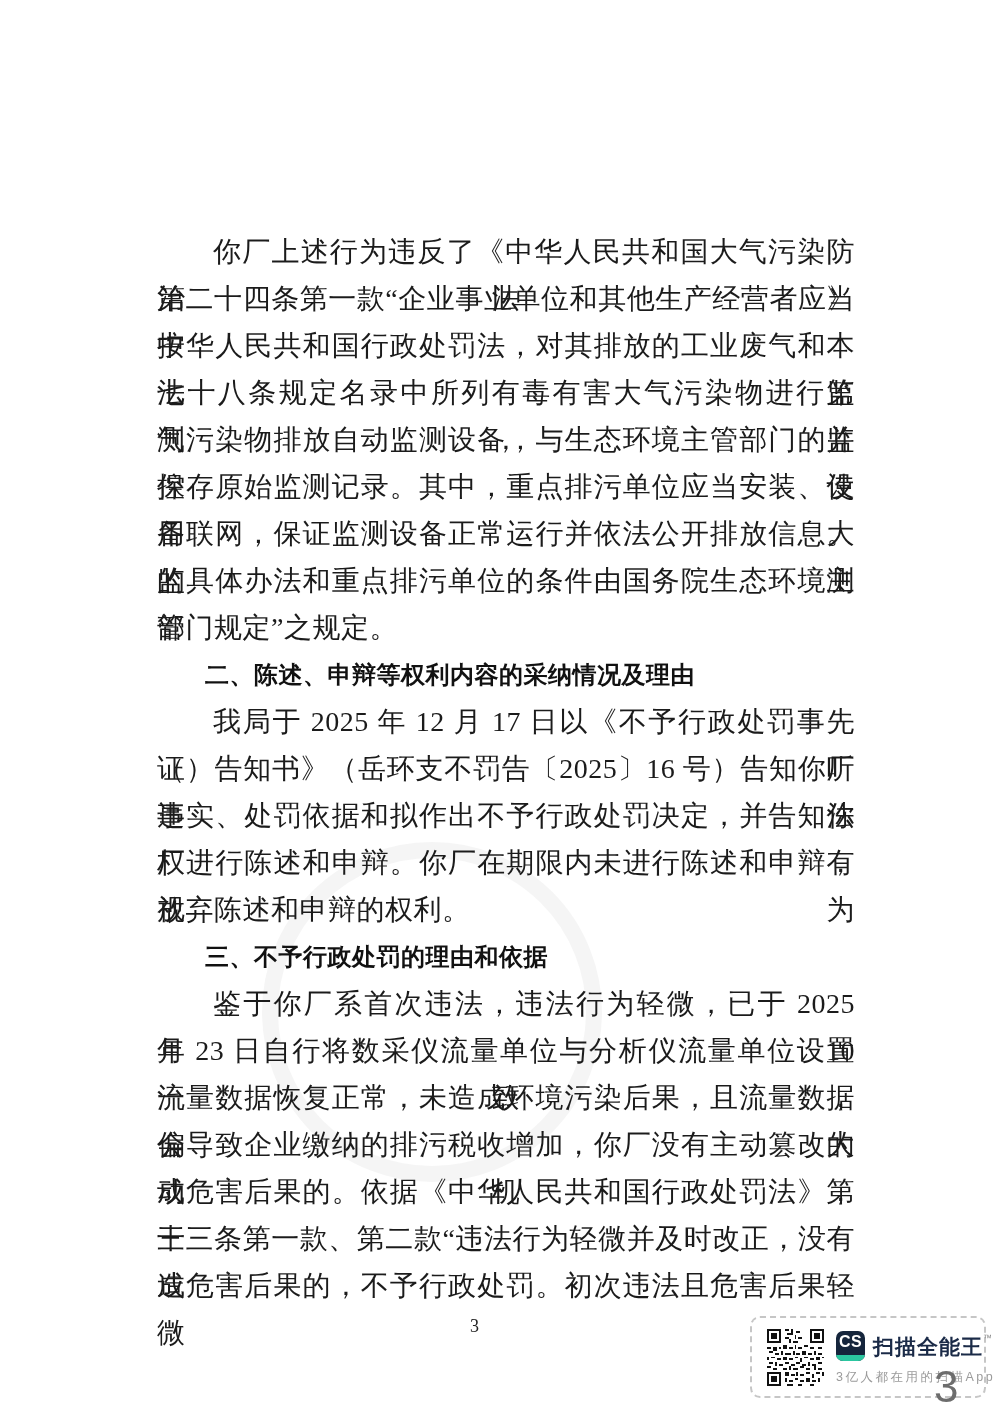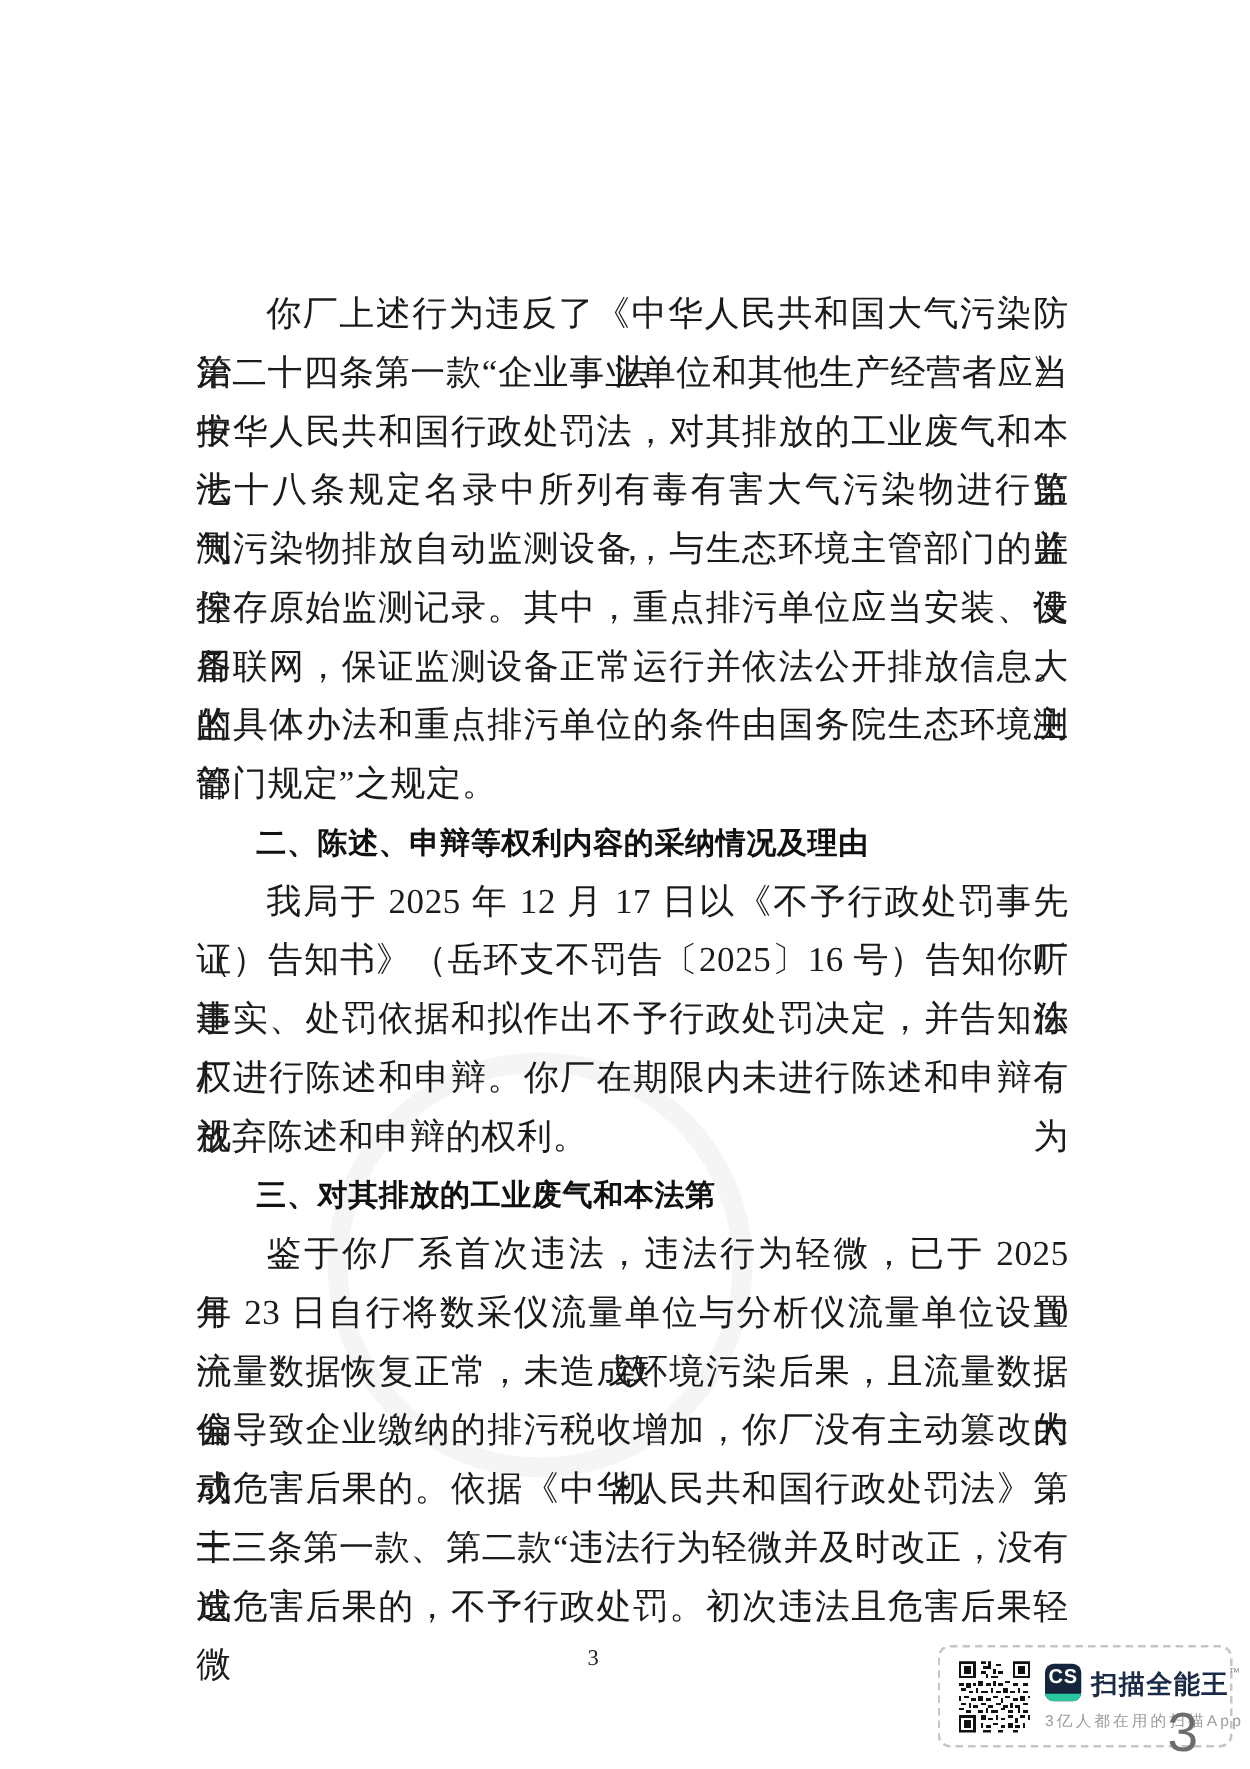--- a/index.html
+++ b/index.html
@@ -144,21 +144,21 @@
       <div class="line first short">二、陈述、申辩等权利内容的采纳情况及理由</div>
     </div>
     <div class="block para">
       <div class="line first">我局于 2025 年 12 月 17 日以《不予行政处罚事先（听</div>
       <div class="line">证）告知书》（岳环支不罚告〔2025〕16 号）告知你厂违法</div>
       <div class="line">事实、处罚依据和拟作出不予行政处罚决定，并告知你厂有</div>
       <div class="line">权进行陈述和申辩。你厂在期限内未进行陈述和申辩，视为</div>
       <div class="line short">放弃陈述和申辩的权利。</div>
     </div>
     <div class="block heading">
-      <div class="line first short">三、对其排放的工业废气和本法第</div>
+      <div class="line first short">三、不予行政处罚的理由和依据</div>
     </div>
     <div class="block para">
       <div class="line first">鉴于你厂系首次违法，违法行为轻微，已于 2025 年 10</div>
       <div class="line">月 23 日自行将数采仪流量单位与分析仪流量单位设置一致，</div>
       <div class="line">流量数据恢复正常，未造成环境污染后果，且流量数据偏大</div>
       <div class="line">会导致企业缴纳的排污税收增加，你厂没有主动篡改的动机，</div>
       <div class="line">成危害后果的。依据《中华人民共和国行政处罚法》第三</div>
       <div class="line">十三条第一款、第二款“违法行为轻微并及时改正，没有造</div>
       <div class="line">成危害后果的，不予行政处罚。初次违法且危害后果轻微并</div>
     </div>

